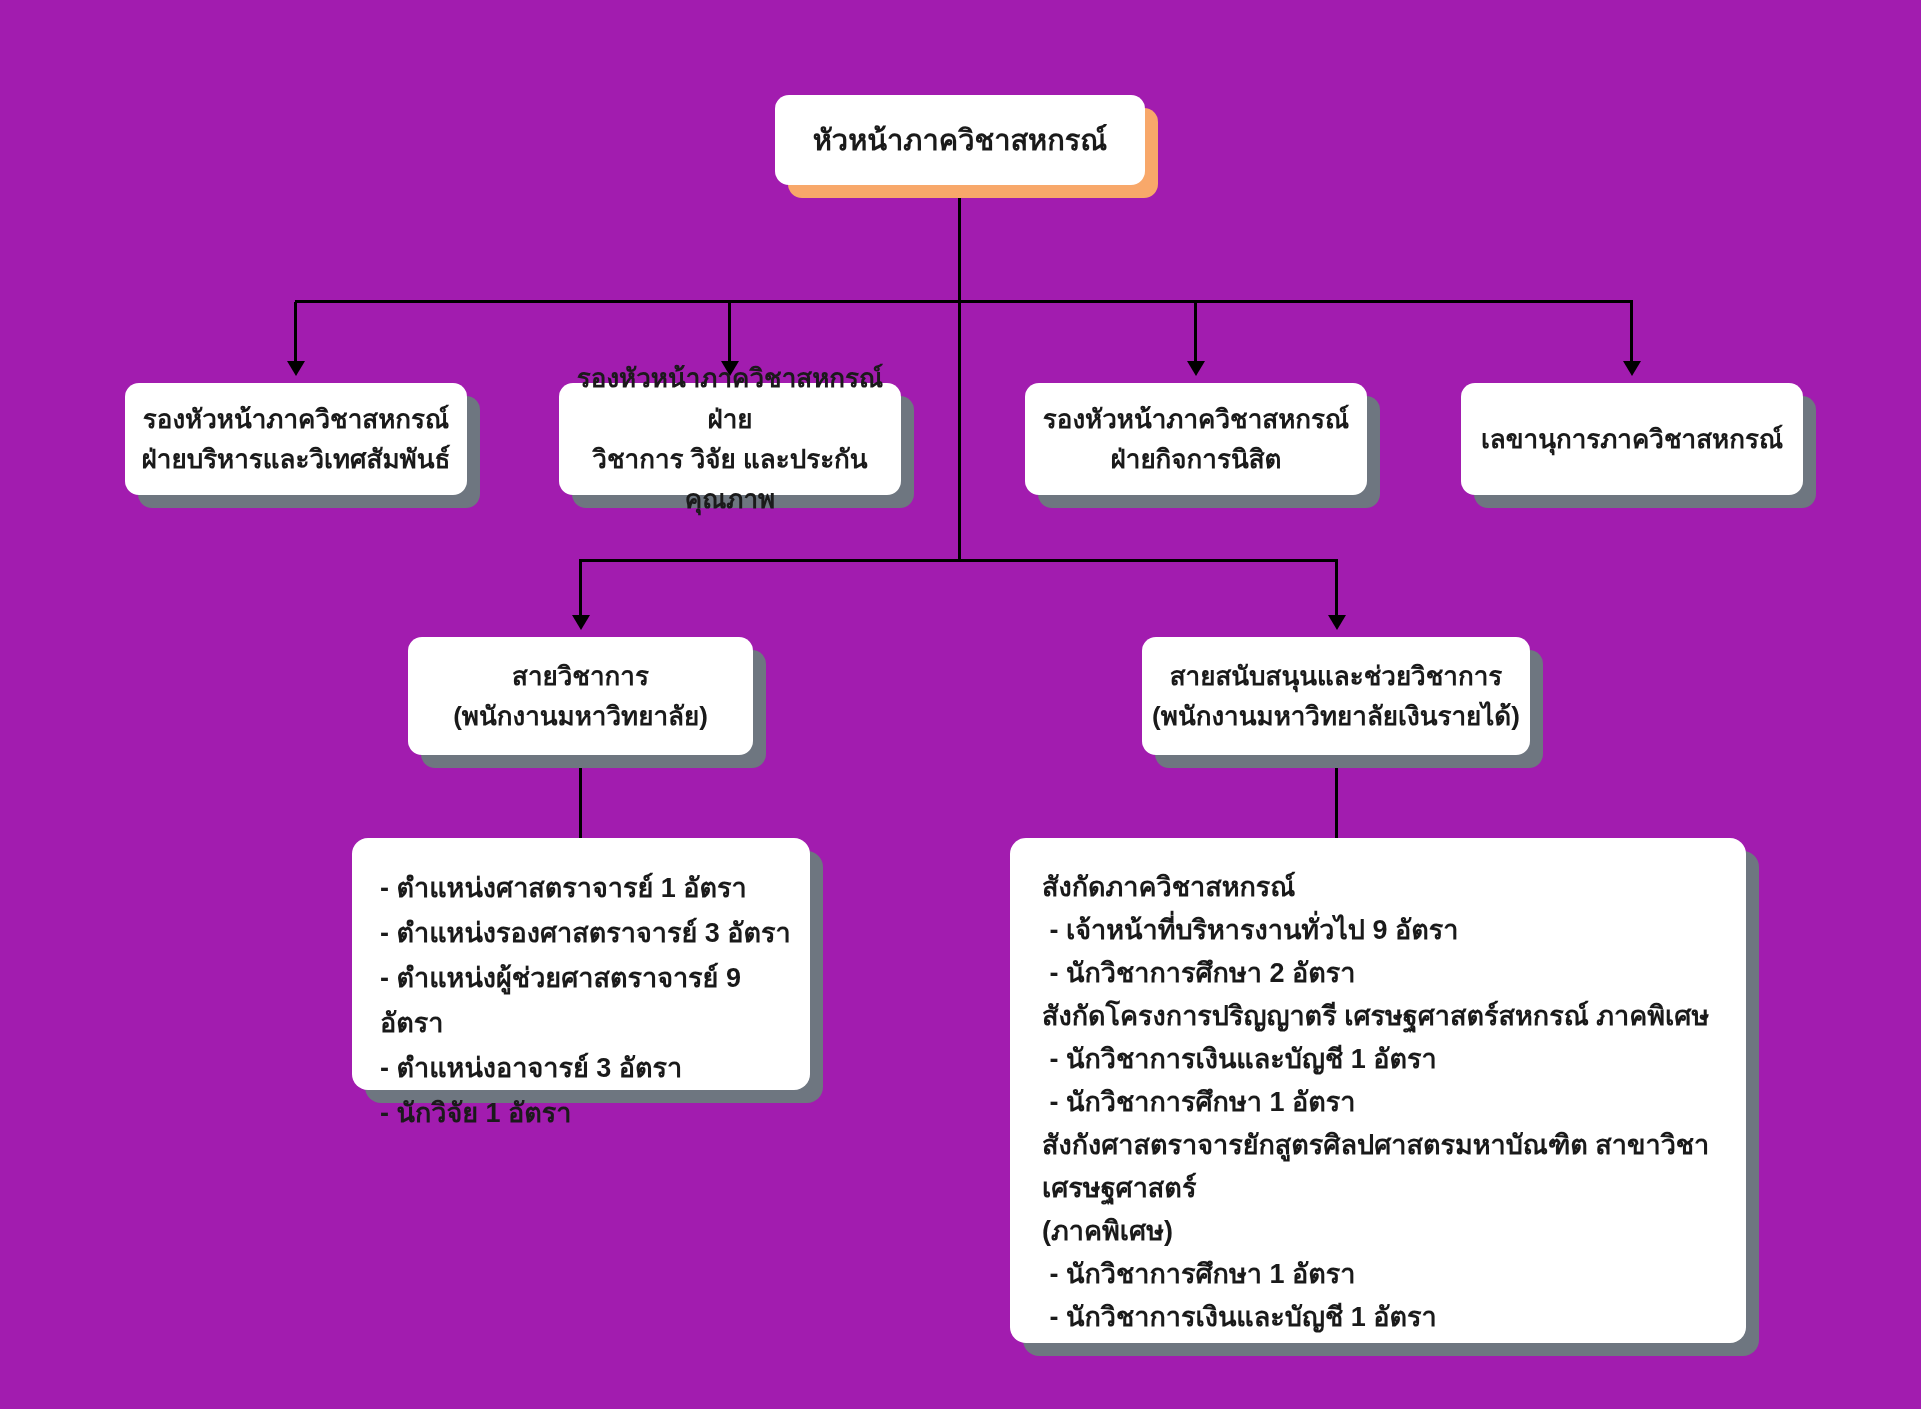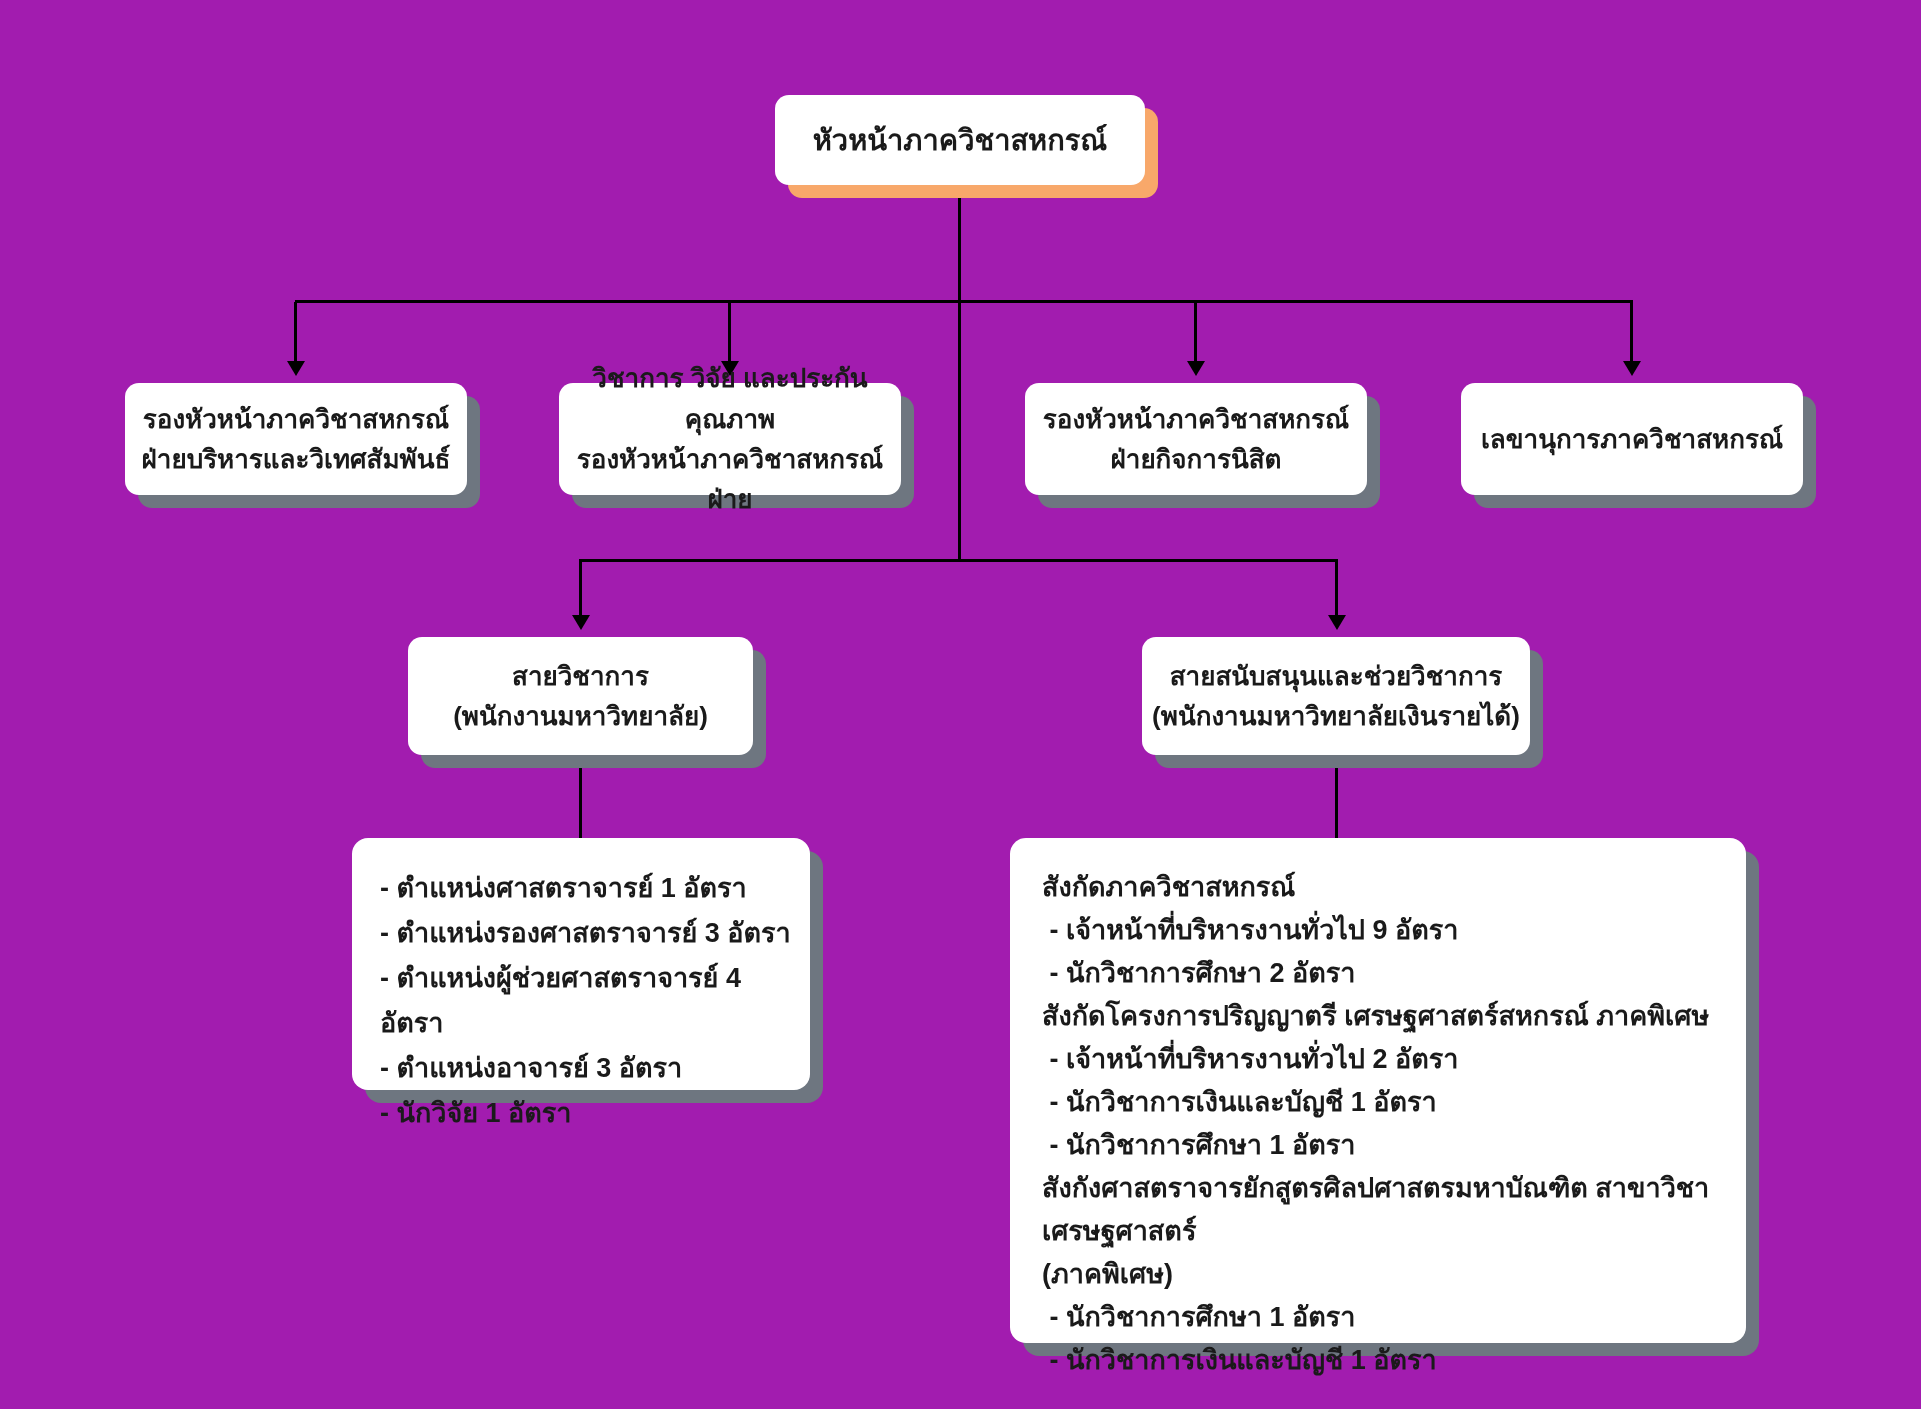--- a/index.html
+++ b/index.html
@@ -90,22 +90,22 @@
   <div class="node orange root-node" style="left:775px;top:95px;width:370px;height:90px;">
     <span class="ln">หัวหน้าภาควิชาสหกรณ์</span>
   </div>
 
   <div class="node gray lvl2" style="left:125px;top:383px;width:342px;height:112px;">
     <span class="ln">รองหัวหน้าภาควิชาสหกรณ์</span>
     <span class="ln">ฝ่ายบริหารและวิเทศสัมพันธ์</span>
   </div>
 
   <div class="node gray lvl2" style="left:559px;top:383px;width:342px;height:112px;">
+    <span class="ln">รองหัวหน้าภาควิชาสหกรณ์ฝ่าย</span>
     <span class="ln">วิชาการ วิจัย และประกันคุณภาพ</span>
-    <span class="ln">รองหัวหน้าภาควิชาสหกรณ์ฝ่าย</span>
   </div>
 
   <div class="node gray lvl2" style="left:1025px;top:383px;width:342px;height:112px;">
     <span class="ln">รองหัวหน้าภาควิชาสหกรณ์</span>
     <span class="ln">ฝ่ายกิจการนิสิต</span>
   </div>
 
   <div class="node gray lvl2" style="left:1461px;top:383px;width:342px;height:112px;">
     <span class="ln">เลขานุการภาควิชาสหกรณ์</span>
   </div>
@@ -116,31 +116,30 @@
   </div>
 
   <div class="node gray lvl3" style="left:1142px;top:637px;width:388px;height:118px;">
     <span class="ln">สายสนับสนุนและช่วยวิชาการ</span>
     <span class="ln">(พนักงานมหาวิทยาลัยเงินรายได้)</span>
   </div>
 
   <div class="detail detail-left" style="left:352px;top:838px;width:458px;height:252px;padding:28px 16px 0 28px;box-sizing:border-box;">
     <div class="dln">- ตำแหน่งศาสตราจารย์ 1 อัตรา</div>
     <div class="dln">- ตำแหน่งรองศาสตราจารย์ 3 อัตรา</div>
-    <div class="dln">- ตำแหน่งผู้ช่วยศาสตราจารย์ 4 อัตรา</div>
+    <div class="dln">- ตำแหน่งผู้ช่วยศาสตราจารย์ 9 อัตรา</div>
     <div class="dln">- ตำแหน่งอาจารย์ 3 อัตรา</div>
     <div class="dln">- นักวิจัย 1 อัตรา</div>
   </div>
 
   <div class="detail detail-right" style="left:1010px;top:838px;width:736px;height:505px;padding:28px 20px 0 32px;box-sizing:border-box;">
     <div class="dln">สังกัดภาควิชาสหกรณ์</div>
     <div class="dln"> - เจ้าหน้าที่บริหารงานทั่วไป 9 อัตรา</div>
     <div class="dln"> - นักวิชาการศึกษา 2 อัตรา</div>
     <div class="dln">สังกัดโครงการปริญญาตรี เศรษฐศาสตร์สหกรณ์ ภาคพิเศษ</div>
-    <div class="dln"> - เจ้าหน้าที่บริหารงานทั่วไป 2 อัตรา</div>
     <div class="dln"> - นักวิชาการเงินและบัญชี 1 อัตรา</div>
     <div class="dln"> - นักวิชาการศึกษา 1 อัตรา</div>
     <div class="dln">สังกังศาสตราจารยักสูตรศิลปศาสตรมหาบัณฑิต สาขาวิชาเศรษฐศาสตร์</div>
     <div class="dln">(ภาคพิเศษ)</div>
     <div class="dln"> - นักวิชาการศึกษา 1 อัตรา</div>
     <div class="dln"> - นักวิชาการเงินและบัญชี 1 อัตรา</div>
   </div>
 
 </div>
 

